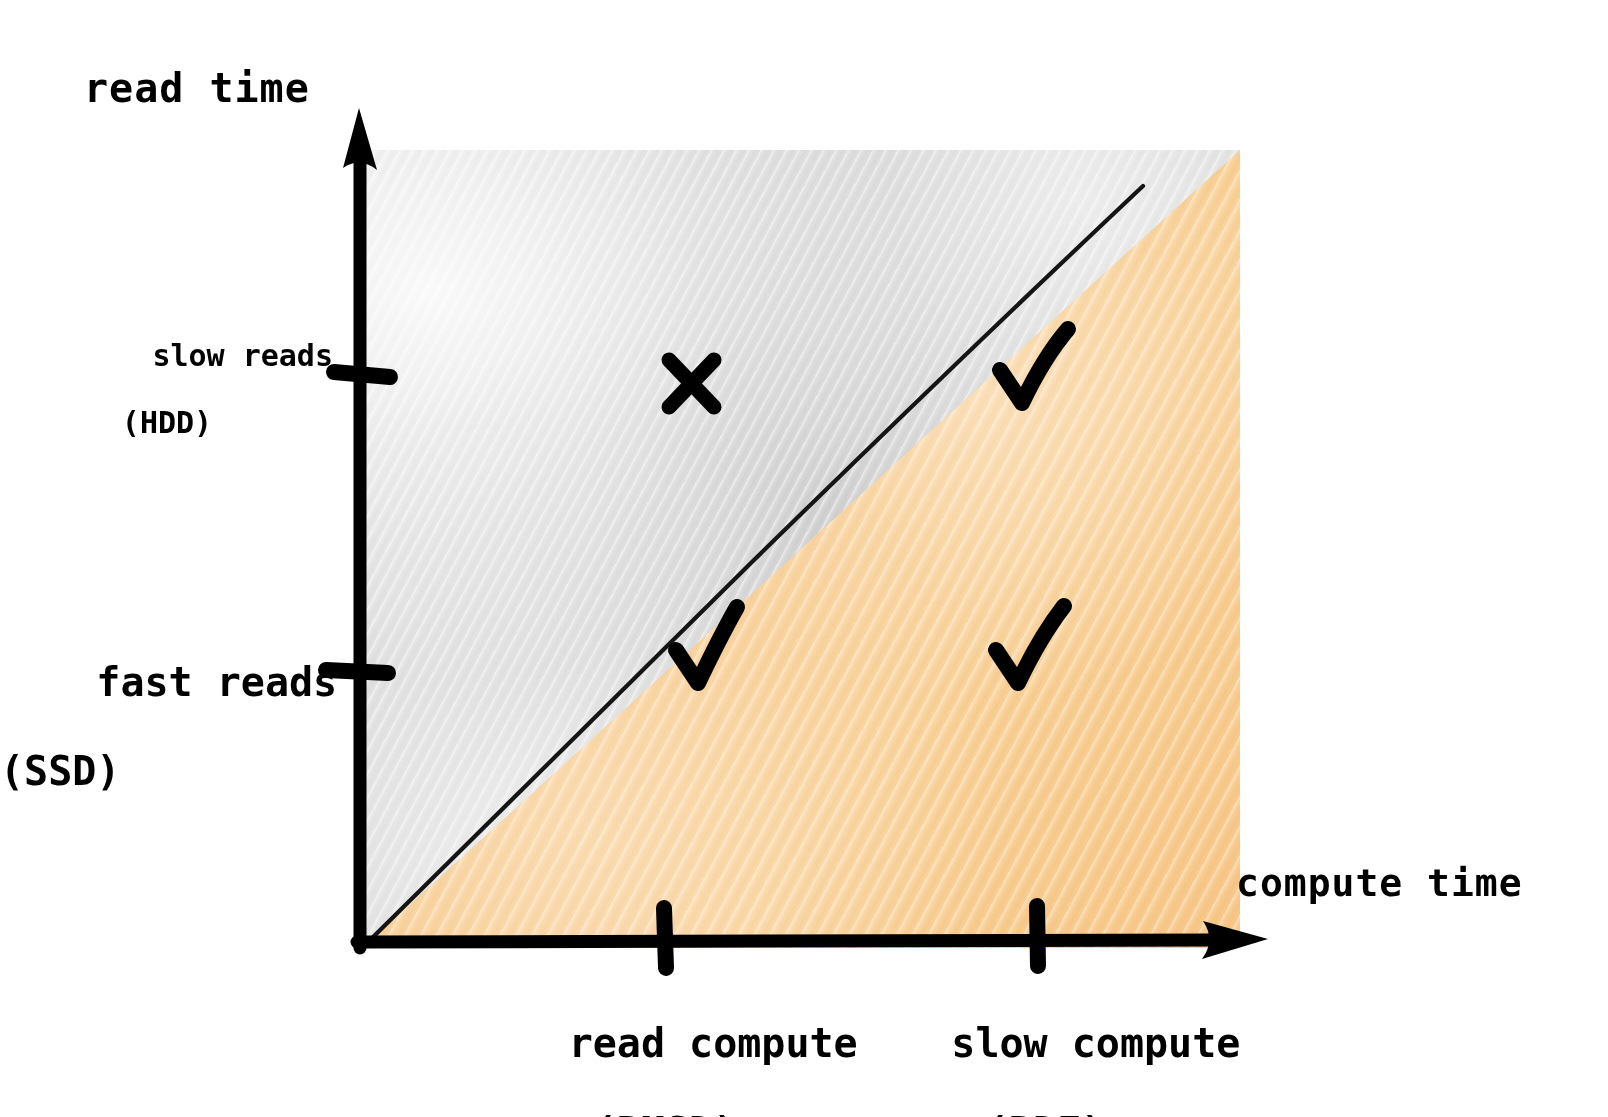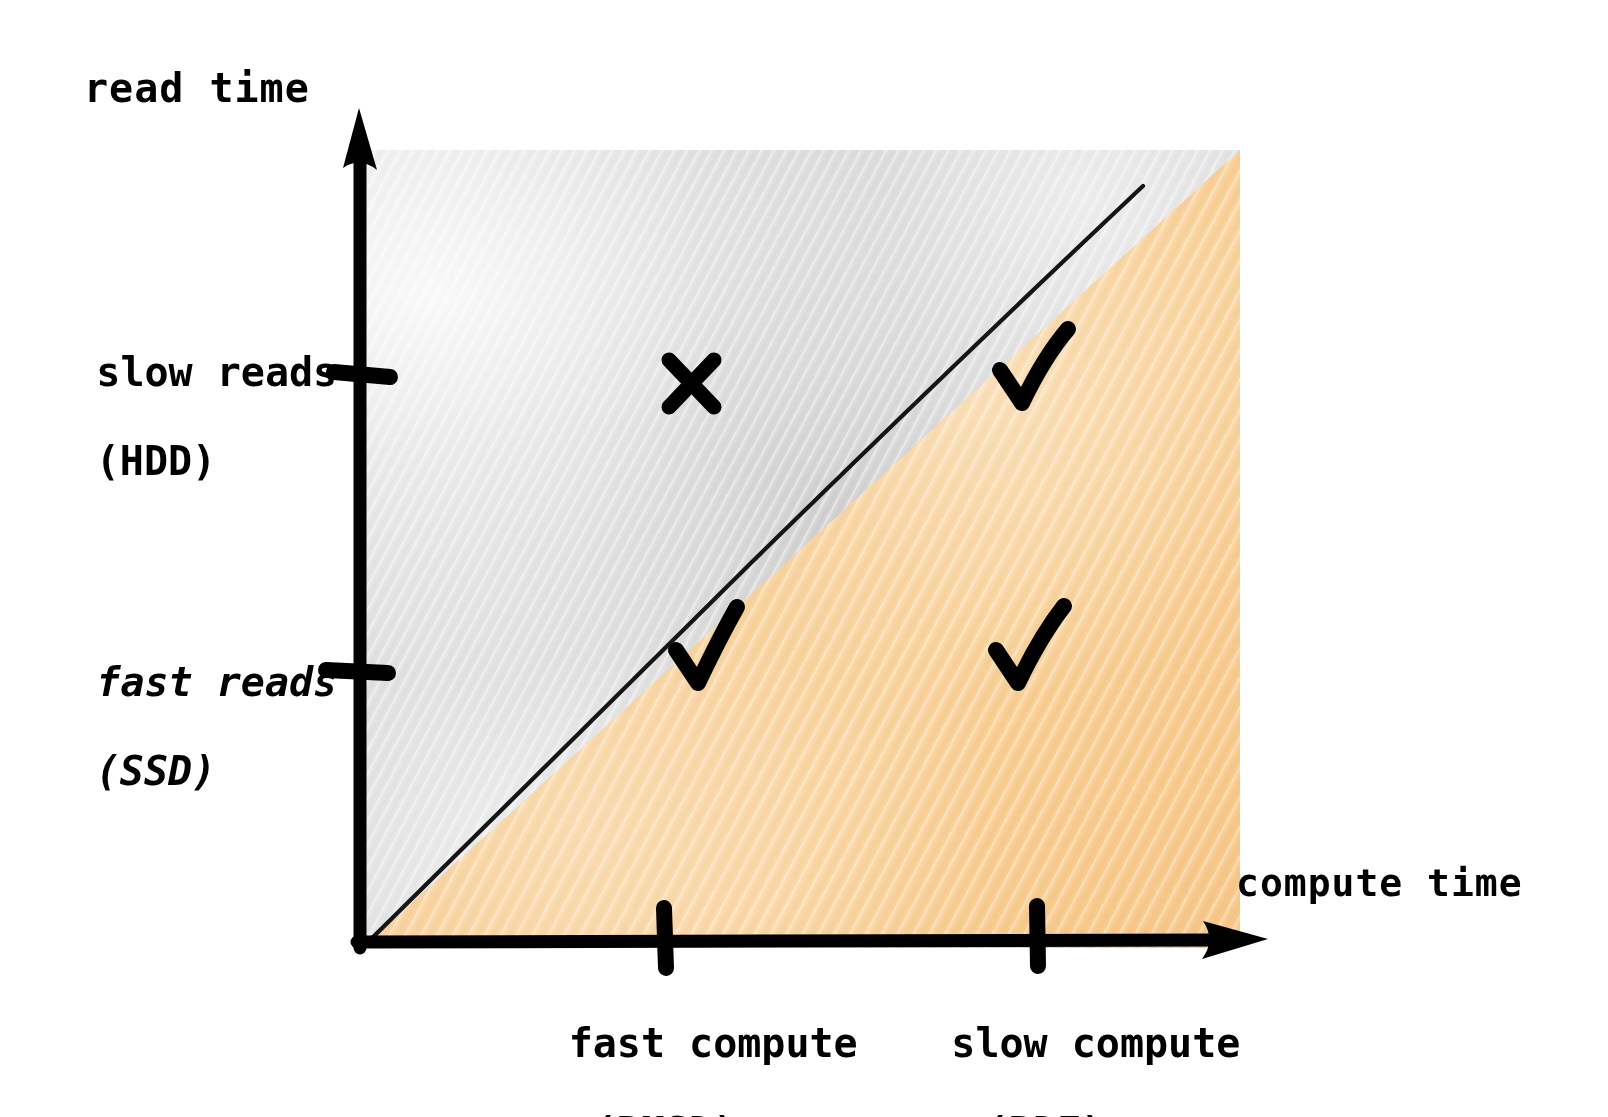--- a/index.html
+++ b/index.html
@@ -69,24 +69,24 @@
     position:absolute;
     color:#000;
     font-family:"DejaVu Sans Mono",monospace;
     font-weight:700;
     white-space:pre;
     line-height:1.12;
   }
   .lbl-read-time{left:84px;top:66px;font-size:40px;letter-spacing:1px;}
   .lbl-process-time{left:1236px;top:862px;font-size:38px;letter-spacing:1px;}
 
-  .lbl-y-top{left:0px;top:305px;width:322px;text-align:right;font-size:40px;letter-spacing:0px;}
+  .lbl-y-top{left:11px;top:305px;width:322px;text-align:right;font-size:30px;letter-spacing:0px;}
   .lbl-y-top .l2{display:block;text-align:center;padding-right:10px;}
-  .lbl-y-bot{left:0px;top:615px;width:322px;text-align:right;font-size:40px;font-style:italic;}
-  .lbl-y-bot .l2{display:block;text-align:center;padding-right:10px;}
+  .lbl-y-bot{left:0px;top:615px;width:322px;text-align:right;font-size:40px;}
+  .lbl-y-bot .l2{display:block;text-align:left;padding-right:10px;}
 
   .lbl-x-1{left:455px;top:976px;width:420px;text-align:center;font-size:40px;}
   .lbl-x-1 .l2{display:block;}
   .lbl-x-2{left:855px;top:976px;width:380px;text-align:center;font-size:40px;}
   .lbl-x-2 .l2{display:block;}
 </style>
 </head>
 <body>
 
 <div id="stage">
@@ -153,21 +153,21 @@
     <span>slow reads</span>
     <span class="l2">(HDD)</span>
   </div>
 
   <div class="label lbl-y-bot">
     <span>fast reads</span>
     <span class="l2">(SSD)</span>
   </div>
 
   <div class="label lbl-x-1">
-    <span>fast compute</span>
+    <span>read compute</span>
     <span class="l2">(RMSD)</span>
   </div>
 
   <div class="label lbl-x-2">
     <span>slow compute</span>
     <span class="l2">(RDF)</span>
   </div>
 
 </div>
 

